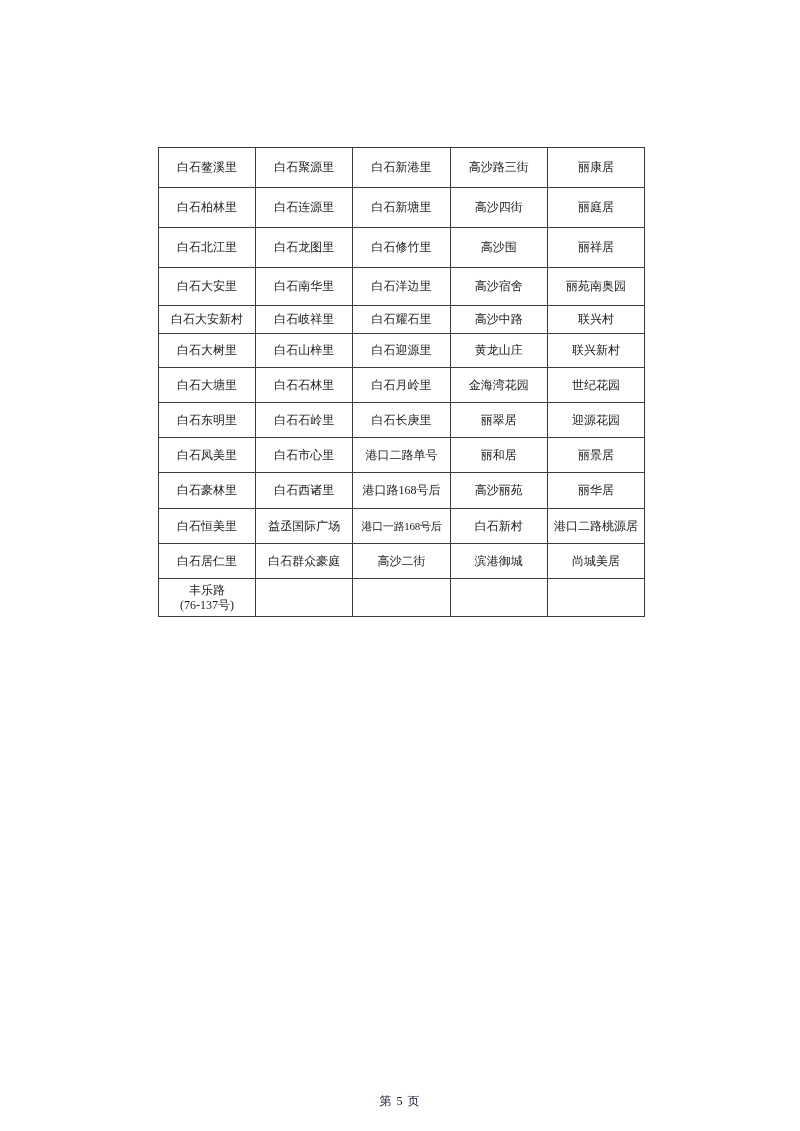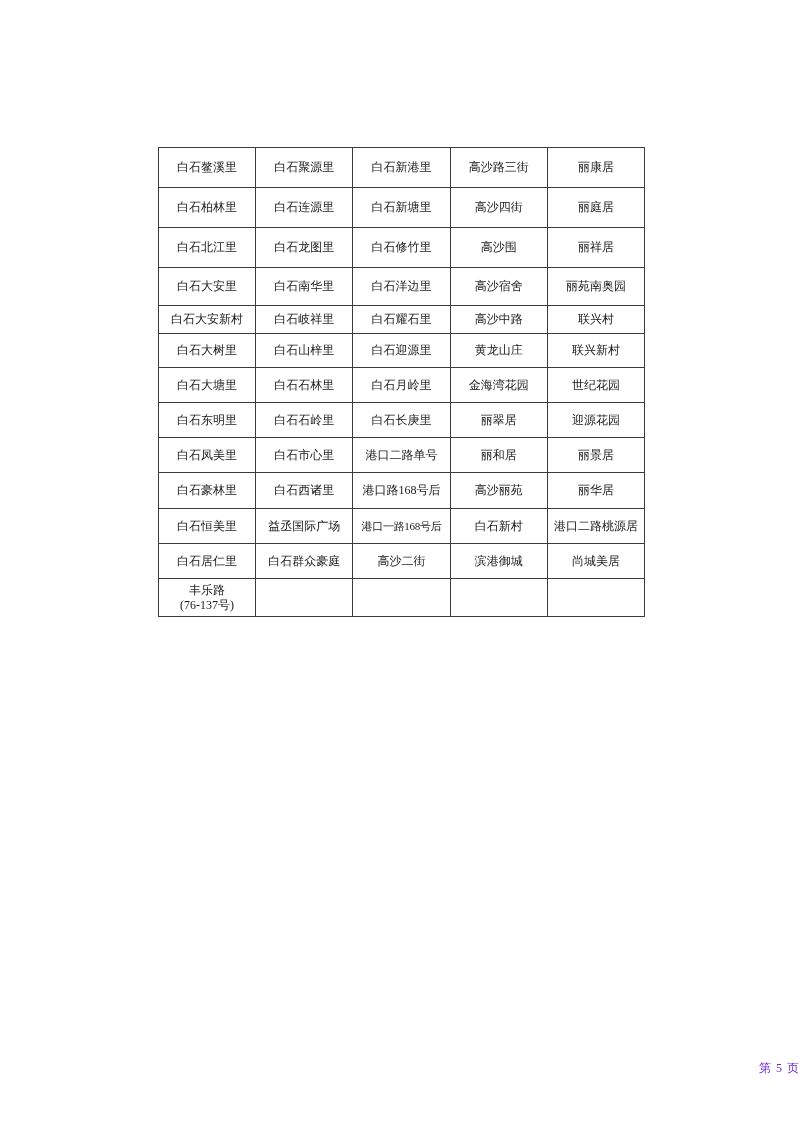--- a/index.html
+++ b/index.html
@@ -48,26 +48,26 @@
     white-space: pre-line;
     word-break: keep-all;
     overflow: visible;
   }
   table.catchment td.tight {
     font-size: 11px;
     letter-spacing: -0.3px;
   }
   .footer {
     position: absolute;
-    top: 1060px;
+    top: 1093px;
     left: 0;
     width: 100%;
-    text-align: right;
+    text-align: center;
     font-size: 12px;
-    color: #6d28d9;
+    color: #0f172a;
     letter-spacing: 1px;
   }
 </style>
 </head>
 <body>
 
 <div class="page">
 
   <table class="catchment">
     <tbody>

